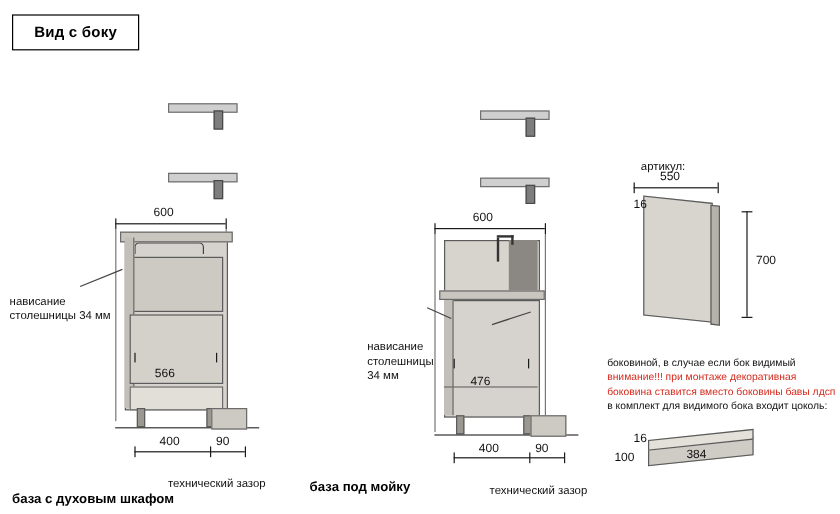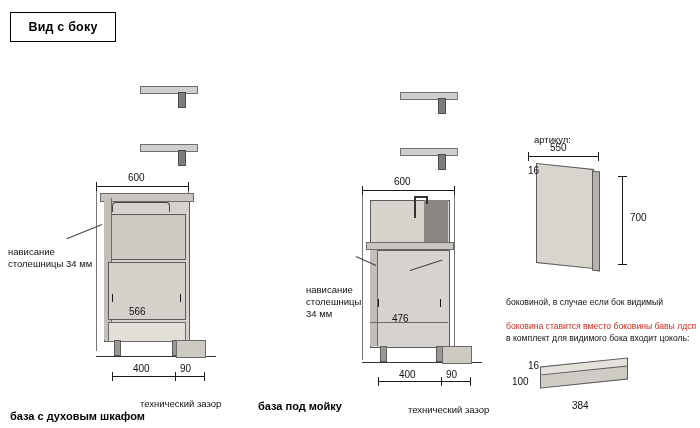--- a/index.html
+++ b/index.html
@@ -239,23 +239,24 @@
   <div class="abs" style="left:592px; top:171px; width:6px; height:98px; background:#b5b2ac; border:1px solid #5b5b5b; transform:skewY(6deg);"></div>
 
   <div class="abs dim" style="left:528px; top:165px;">16</div>
 
   <div class="abs ln ln-v" style="left:622px; top:176px; height:88px;"></div>
   <div class="abs ln ln-h" style="left:618px; top:176px; width:9px;"></div>
   <div class="abs ln ln-h" style="left:618px; top:264px; width:9px;"></div>
   <div class="abs dim" style="left:630px; top:212px;">700</div>
 
   <div class="abs note" style="left:506px; top:296px; width:192px;">боковиной, в случае если бок видимый</div>
+  <div class="abs note note-red" style="left:506px; top:308px; width:192px;">внимание!!! при монтаже декоративная</div>
   <div class="abs note" style="left:506px; top:332px; width:192px;">в комплект для видимого бока входит цоколь:</div>
   <div class="abs note note-red" style="left:506px; top:320px; width:192px;">боковина ставится вместо боковины бавы лдсп</div>
 
   <div class="abs" style="left:540px; top:368px; width:86px; height:14px; background:#cfccc6; border:1px solid #5b5b5b; transform:skewY(-6deg);"></div>
   <div class="abs" style="left:540px; top:362px; width:86px; height:7px; background:#e4e1db; border:1px solid #5b5b5b; transform:skewY(-6deg);"></div>
 
   <div class="abs dim" style="left:528px; top:360px;">16</div>
   <div class="abs dim" style="left:512px; top:376px;text-align:center;">100</div>
-  <div class="abs dim" style="left:572px; top:400px;">384</div>
+  <div class="abs dim" style="left:572px; top:374px;">384</div>
 
 </div>
 
 </body></html>

